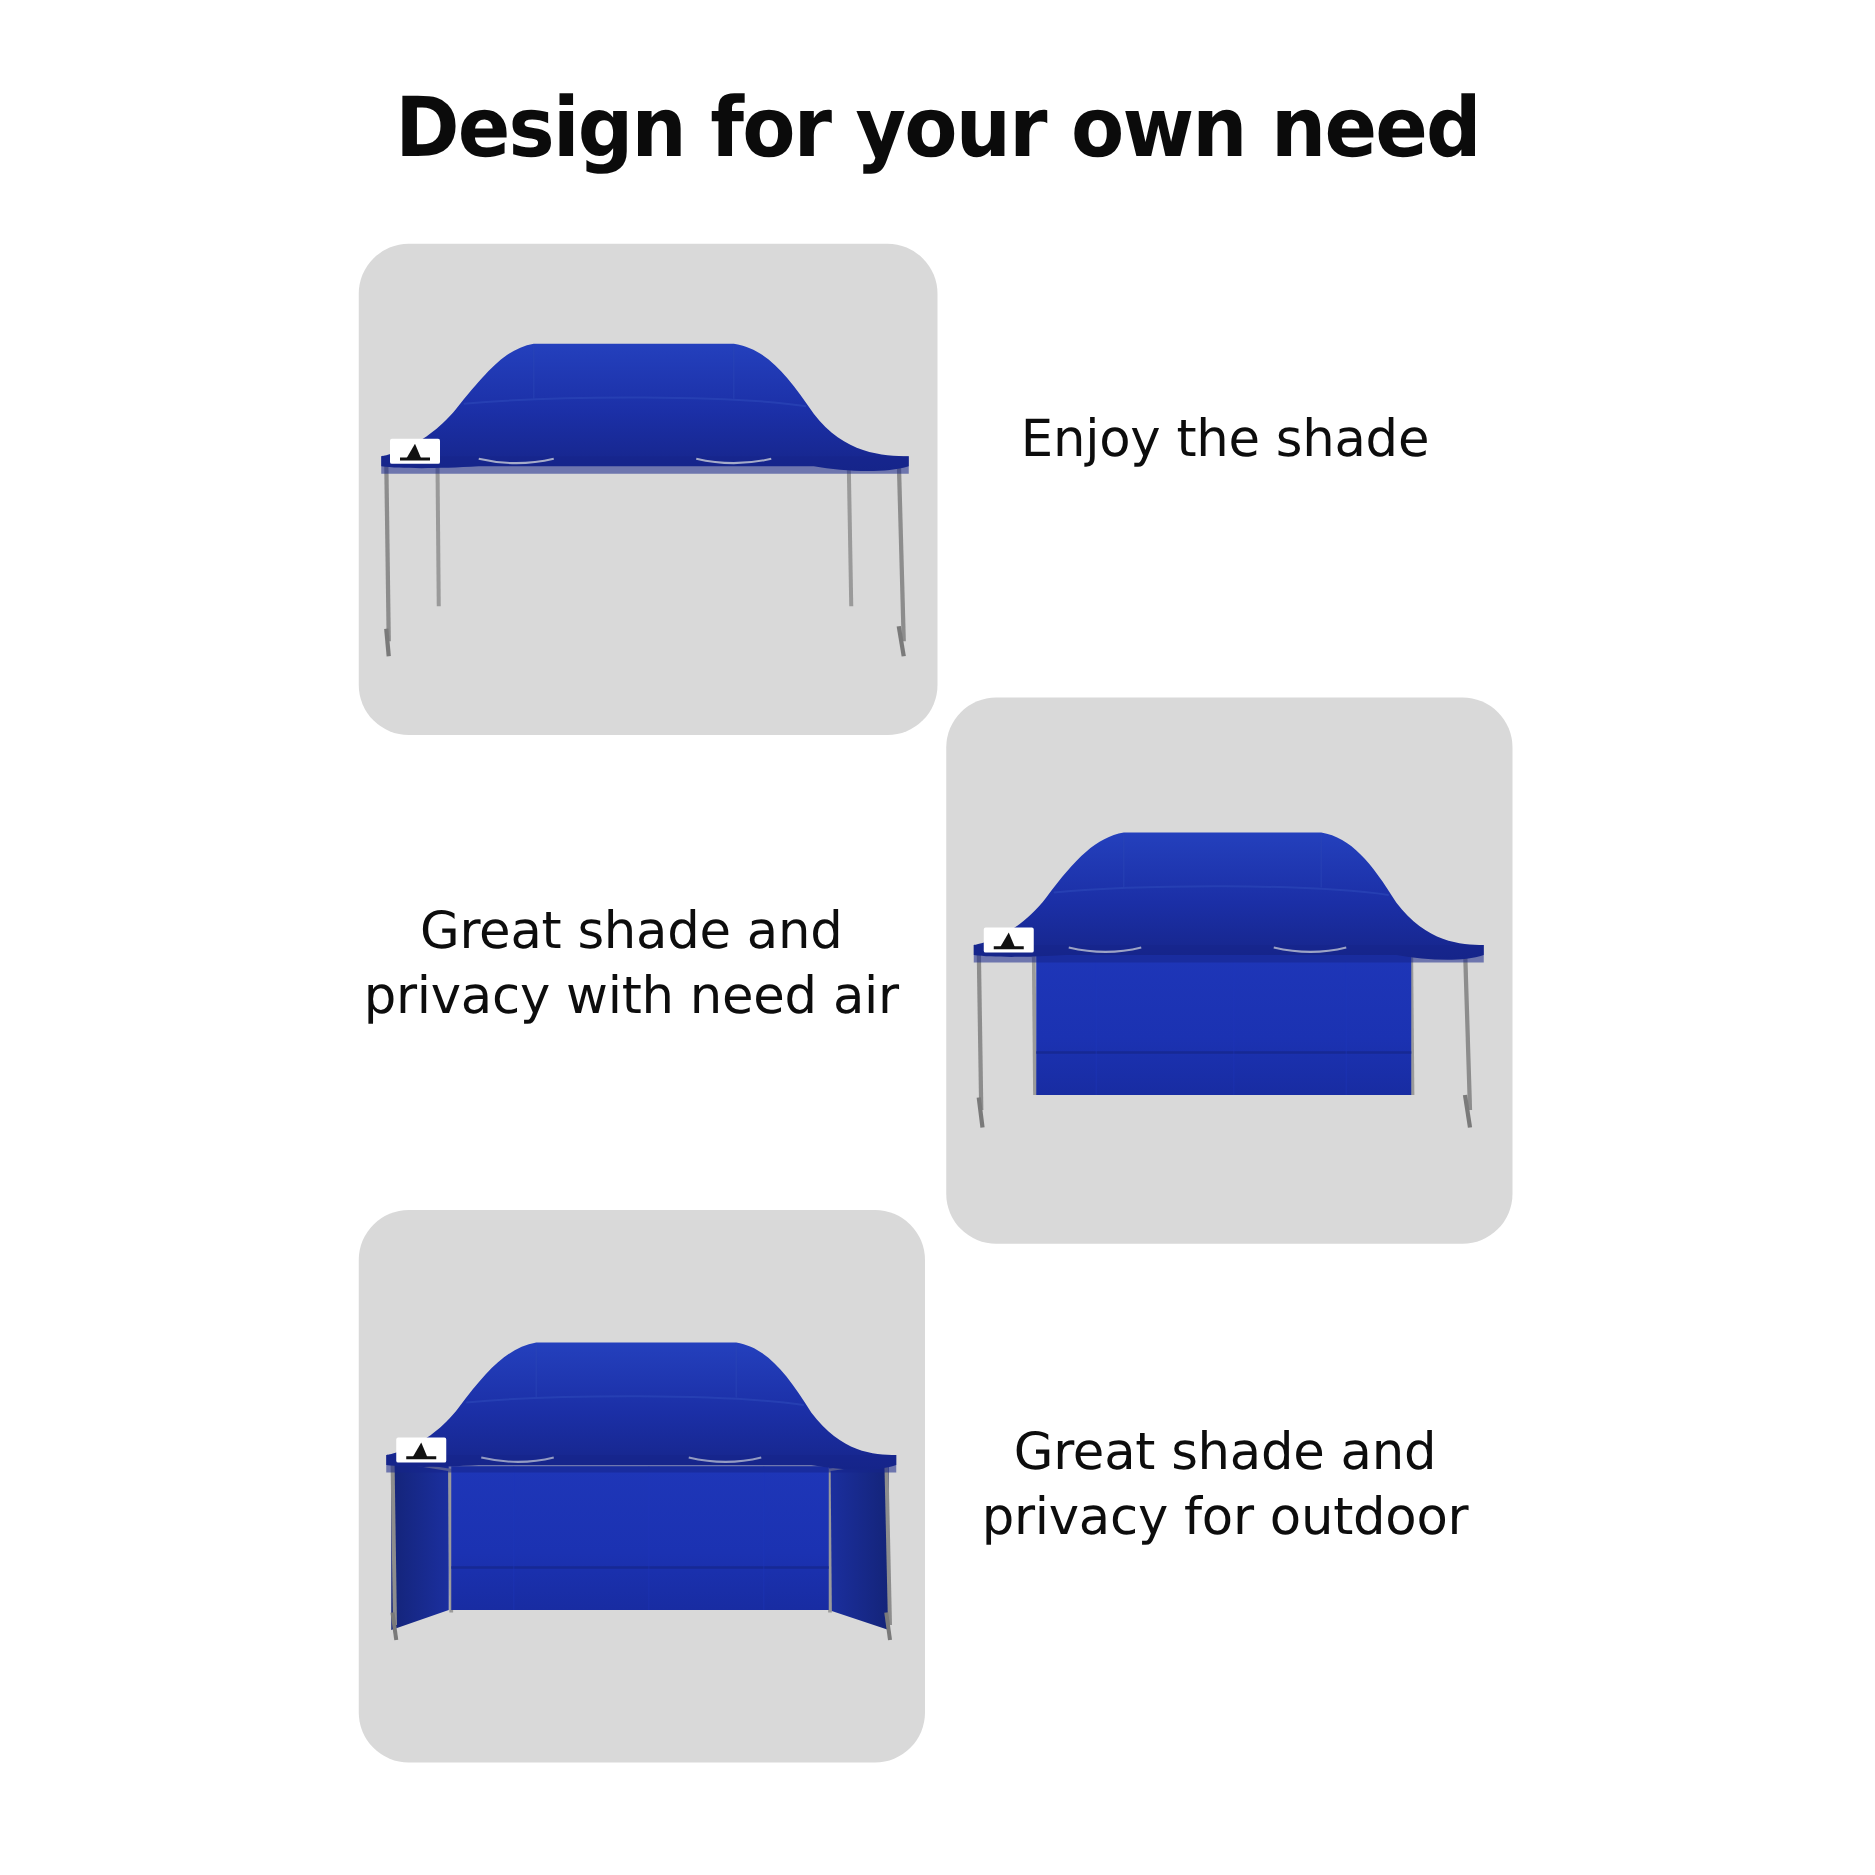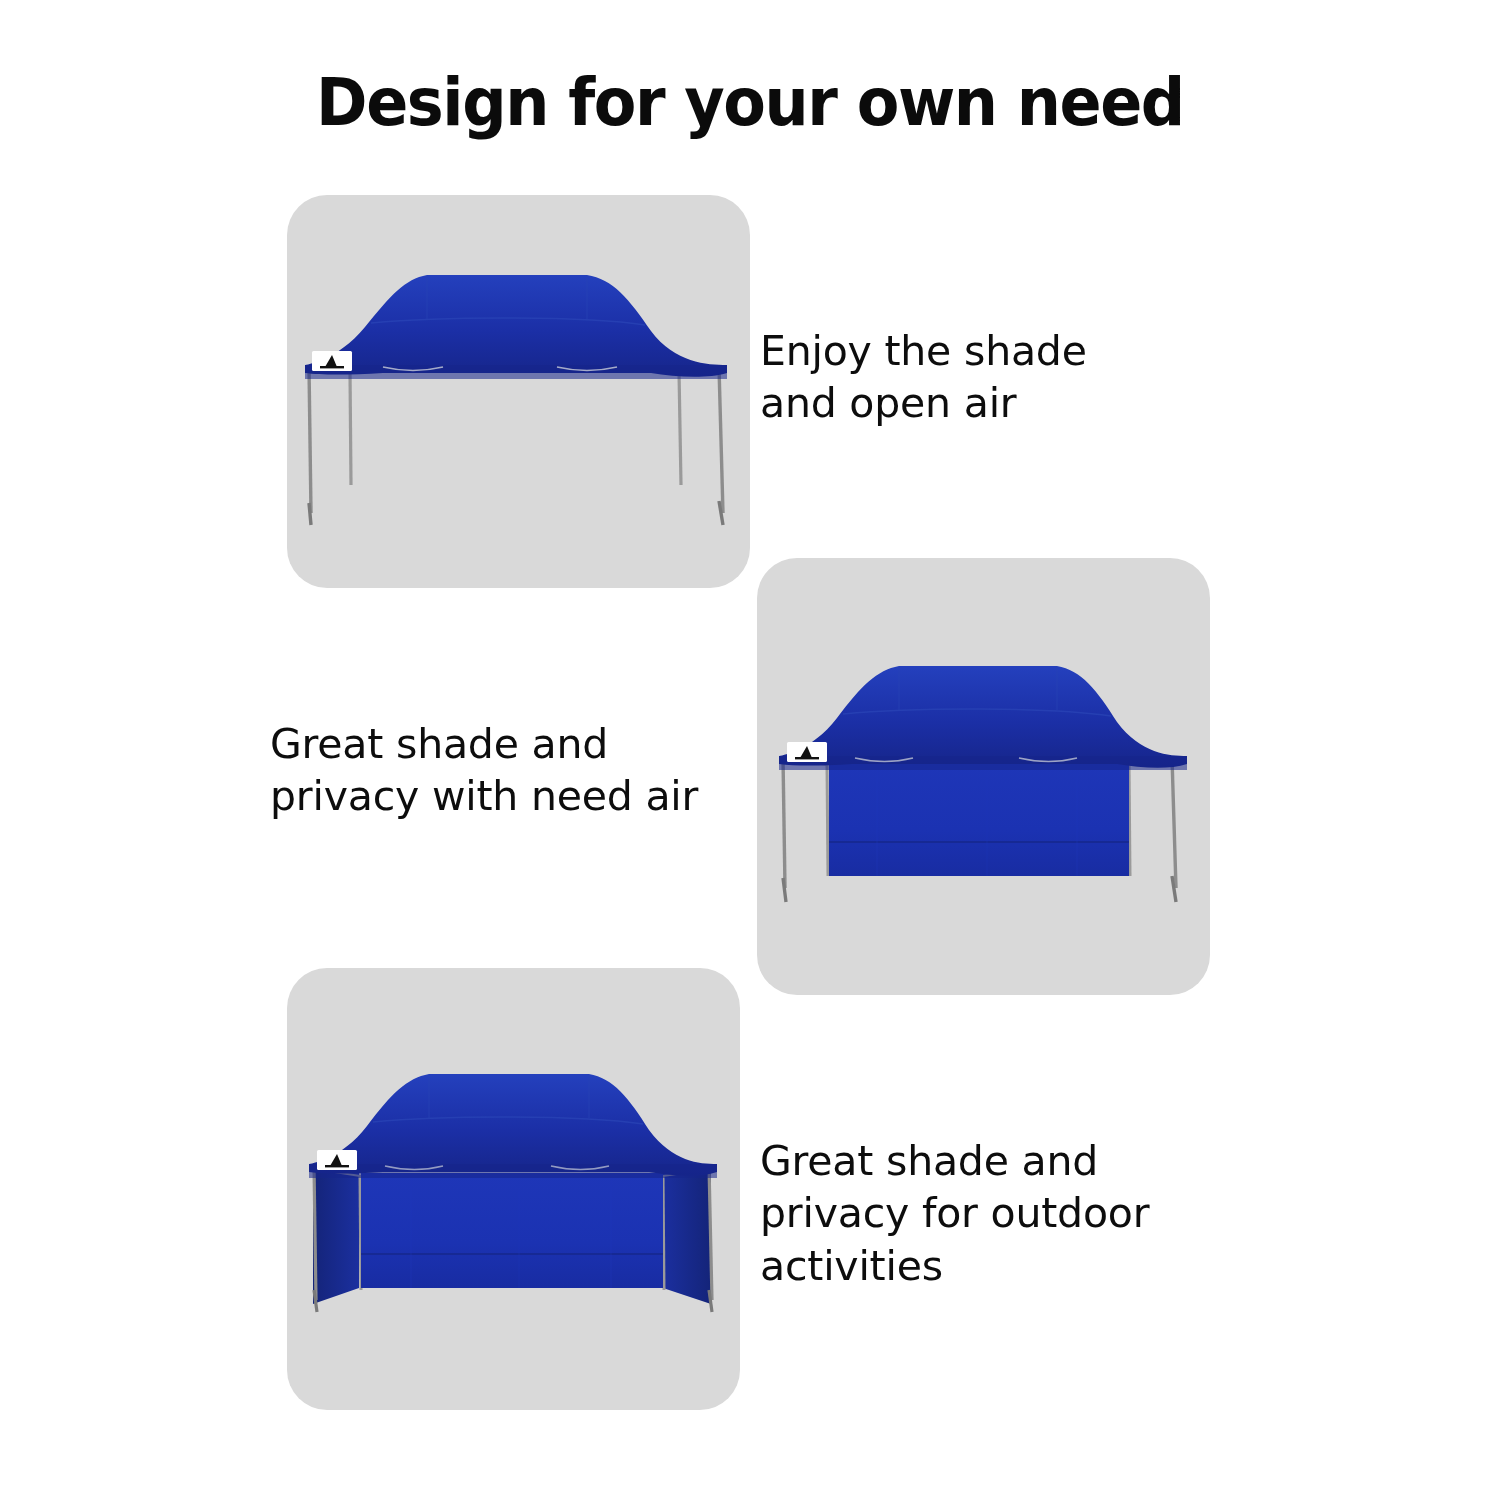--- a/index.html
+++ b/index.html
@@ -42,20 +42,21 @@
   }
   .photo-card svg { display: block; width: 100%; height: 100%; }
 
   #card-1 { left: 287px;  top: 195px;  width: 463px; height: 393px; }
   #card-2 { left: 757px;  top: 558px;  width: 453px; height: 437px; }
   #card-3 { left: 287px;  top: 968px;  width: 453px; height: 442px; }
 
   
   .caption {
     position: absolute;
+    text-align: center;
     font-family: "DejaVu Sans", sans-serif;
     font-weight: normal;
     font-size: 41px;
     line-height: 1.28;
     color: #0d0d0d;
     letter-spacing: -0.2px;
   }
   #caption-1 { left: 760px; top: 325px;  width: 440px; }
   #caption-2 { left: 270px; top: 718px;  width: 470px; }
   #caption-3 { left: 760px; top: 1135px; width: 440px; }
@@ -114,21 +115,20 @@
       <g>
         <rect x="25" y="156" width="40" height="20" rx="1.5" fill="#ffffff"></rect>
         <path d="M38 172 L45 160 L50 172 Z" fill="#111111"></path>
         <rect x="33" y="171" width="24" height="2.4" fill="#111111"></rect>
       </g>
     </svg>
   </div>
 
   <div class="caption" id="caption-1">
     <span class="ln">Enjoy the shade</span>
-    <span class="ln">and open air</span>
   </div>
 
   <div class="photo-card" id="card-2">
     <svg viewBox="0 0 453 437" preserveAspectRatio="xMidYMid meet">
       <defs>
         <linearGradient id="g2top" x1="0" y1="0" x2="0" y2="1">
           <stop offset="0%" stop-color="#2440bd"></stop>
           <stop offset="55%" stop-color="#1b2fa6"></stop>
           <stop offset="100%" stop-color="#16258a"></stop>
         </linearGradient>
@@ -263,16 +263,15 @@
         <rect x="30" y="182" width="40" height="20" rx="1.5" fill="#ffffff"></rect>
         <path d="M43 198 L50 186 L55 198 Z" fill="#111111"></path>
         <rect x="38" y="197" width="24" height="2.4" fill="#111111"></rect>
       </g>
     </svg>
   </div>
 
   <div class="caption" id="caption-3">
     <span class="ln">Great shade and</span>
     <span class="ln">privacy for outdoor</span>
-    <span class="ln">activities</span>
   </div>
 
 </div>
 
 </body></html>

